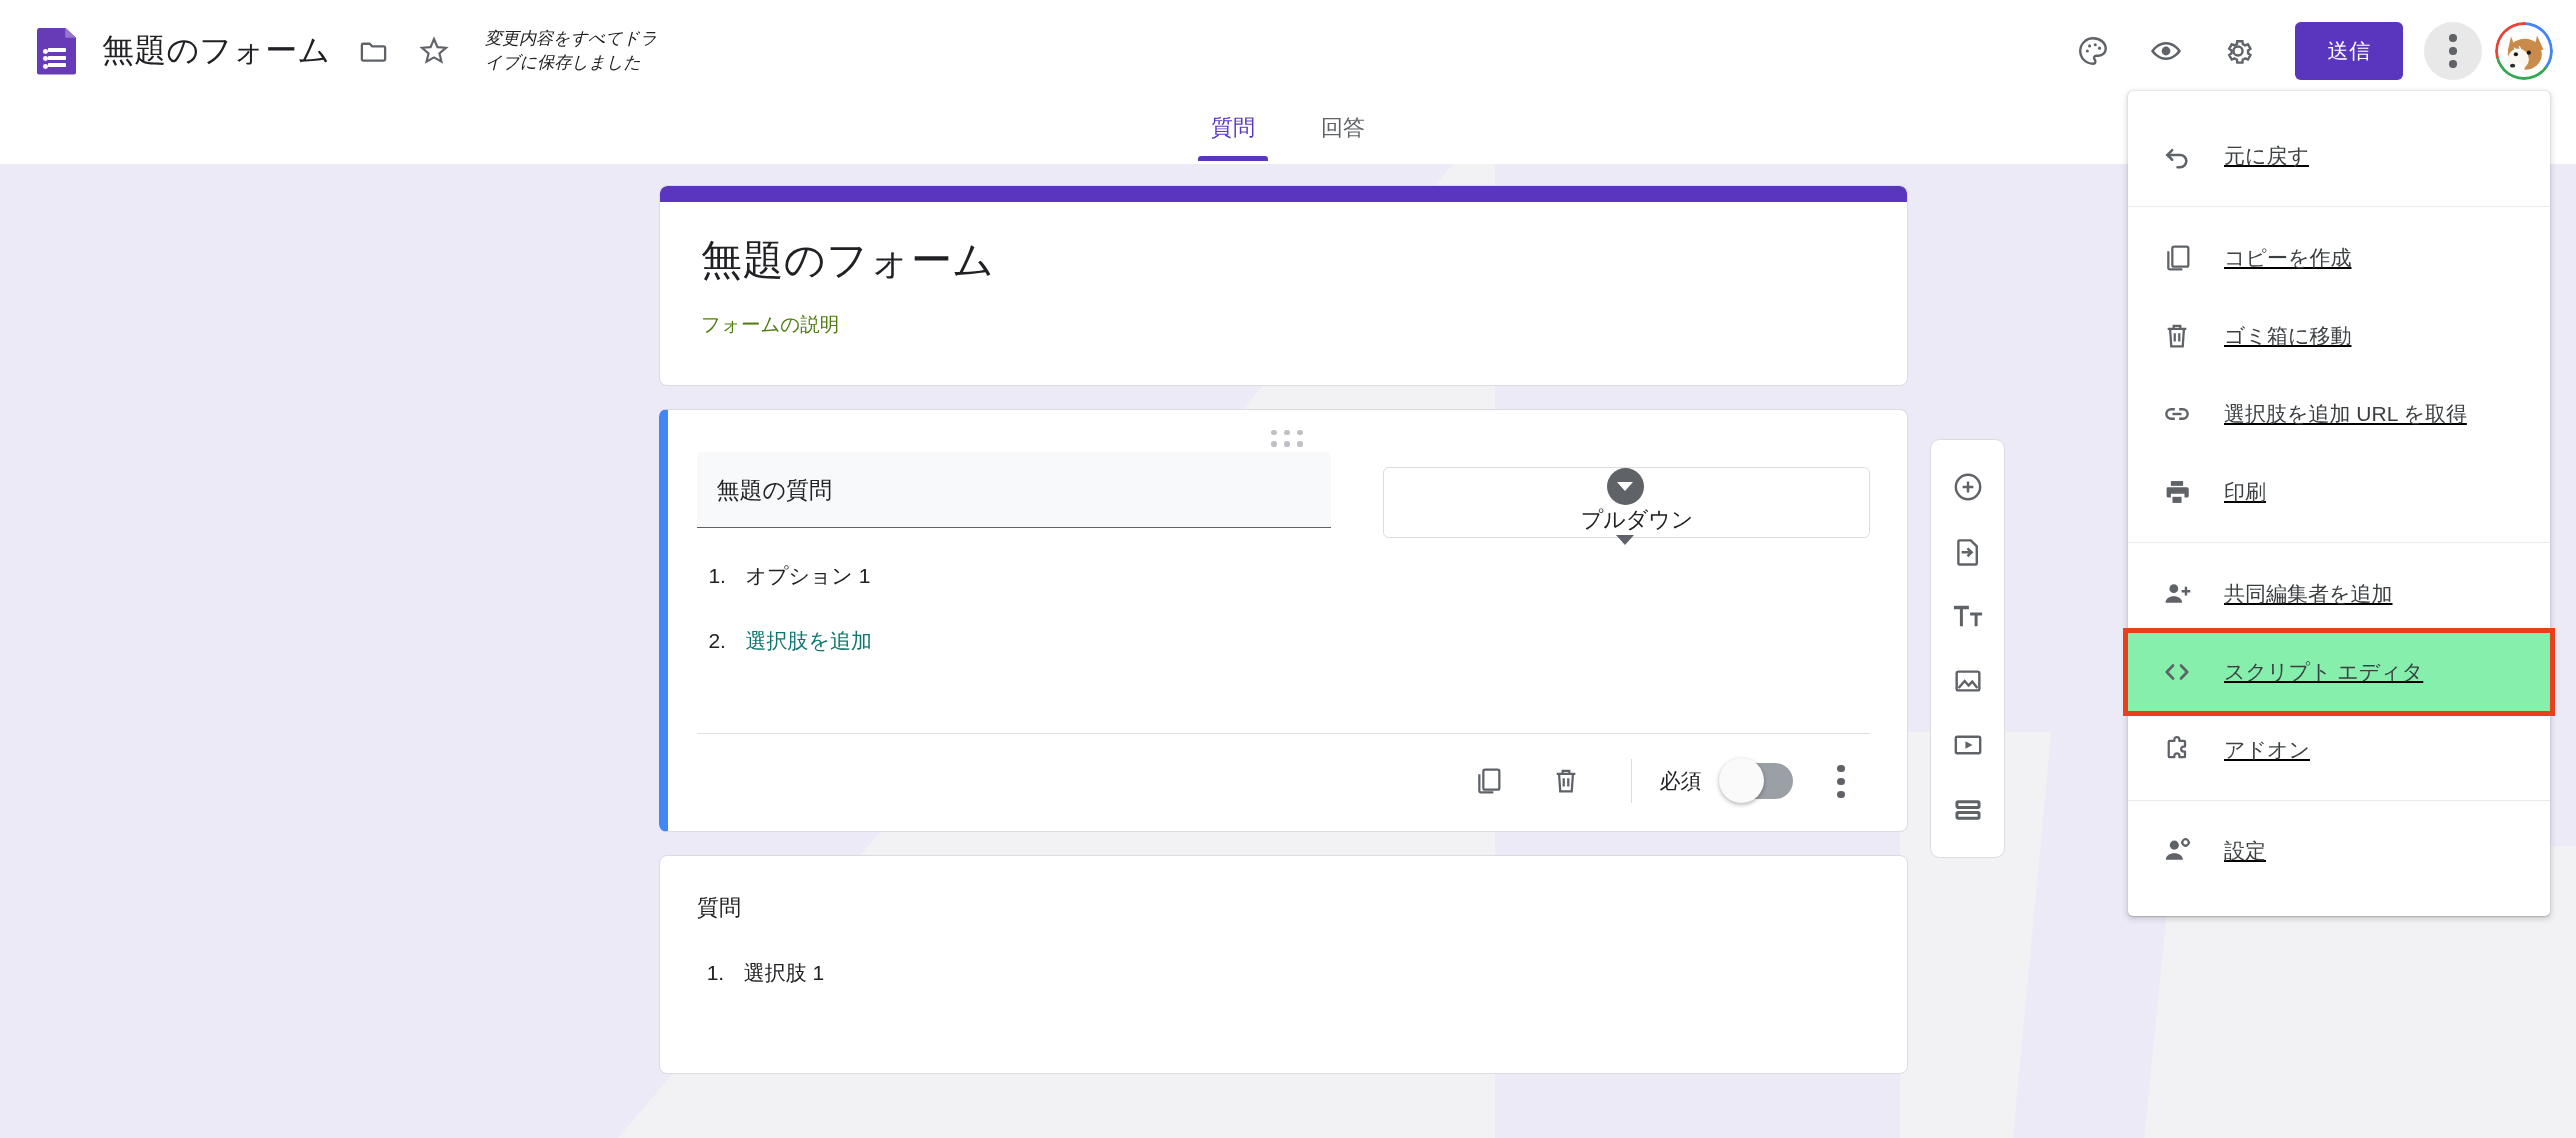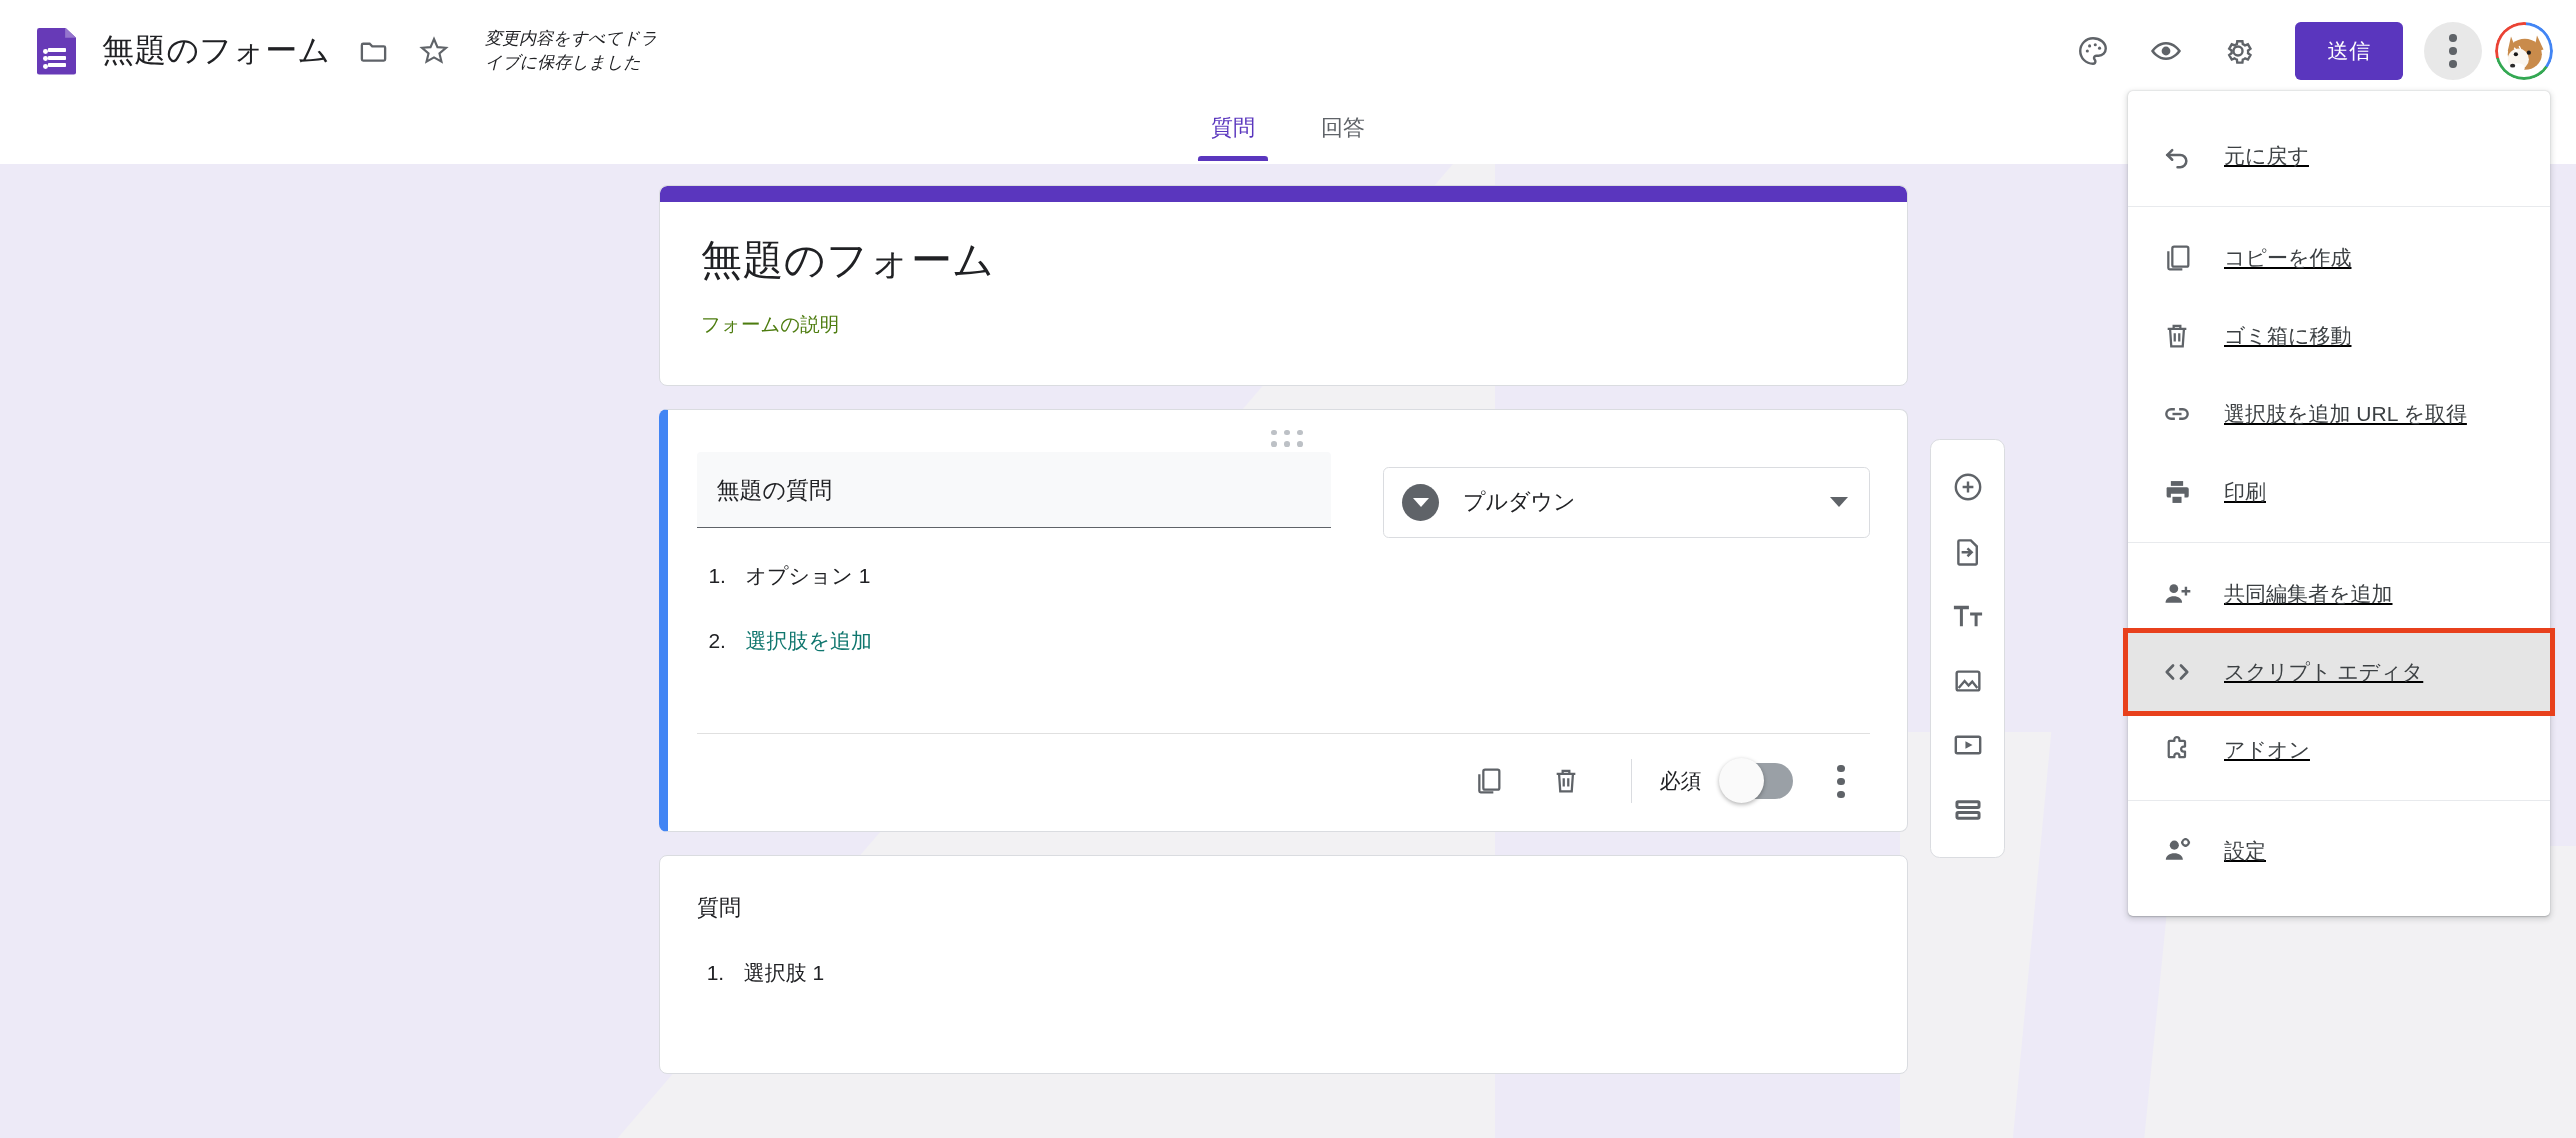--- a/index.html
+++ b/index.html
@@ -202,21 +202,21 @@
     font-size: 21px; color: #202124;
     margin-bottom: 37px;
   }
   .q-option .num { color: #202124; min-width: 21px; }
   .q-option.placeholder .txt { color: #0f766e; }
 
   .q-right { flex: 0 0 487px; padding-top: 14.6px; }
   .type-select {
     height: 71px; border: 0.8px solid #dadce0; border-radius: 5.7px;
     display: flex; align-items: center; padding: 0 21px 0 18px;
-    background: #ffffff; cursor: pointer;
+    background: #ffffff; cursor: pointer; flex-direction: column;
   }
   .type-badge {
     width: 37px; height: 37px; border-radius: 50%;
     background: #5f6368; flex: none;
     display: flex; align-items: center; justify-content: center;
   }
   .type-badge span {
     width: 0; height: 0;
     border-left: 8px solid transparent;
     border-right: 8px solid transparent;
@@ -292,21 +292,21 @@
     cursor: pointer;
   }
   .menu-item .mi-icon {
     width: 39px; height: 39px; flex: none;
     display: flex; align-items: center; justify-content: center;
     margin-right: 28px;
   }
   .menu-item .mi-label {
     font-size: 21px; color: #3c4043; white-space: nowrap;
   }
-  .menu-item.hovered { background: #e5e5e5; }
+  .menu-item.hovered { background: #86efac; }
   .menu-item.annotated {
     outline: 5.7px solid #E8401C;
     outline-offset: 0;
   }
 
   svg { display: block; }
 </style>
 </head>
 <body>
 

